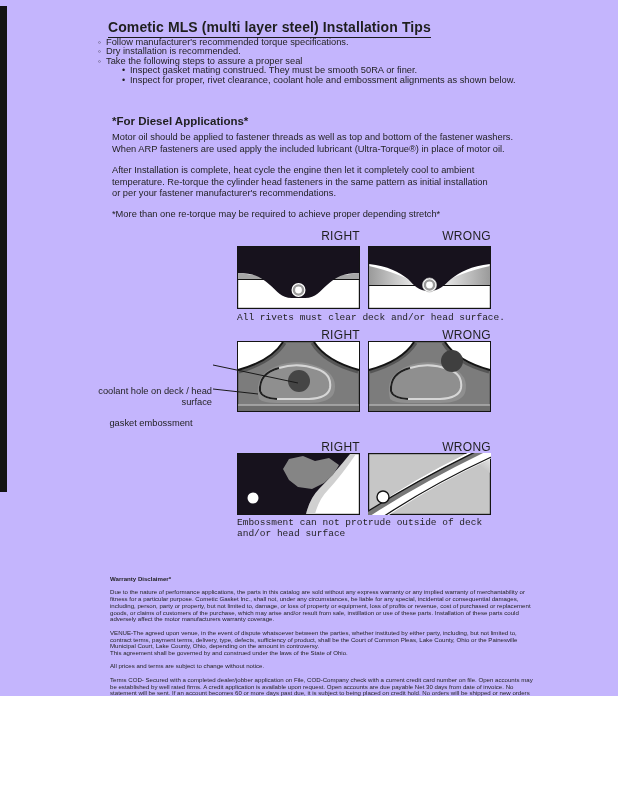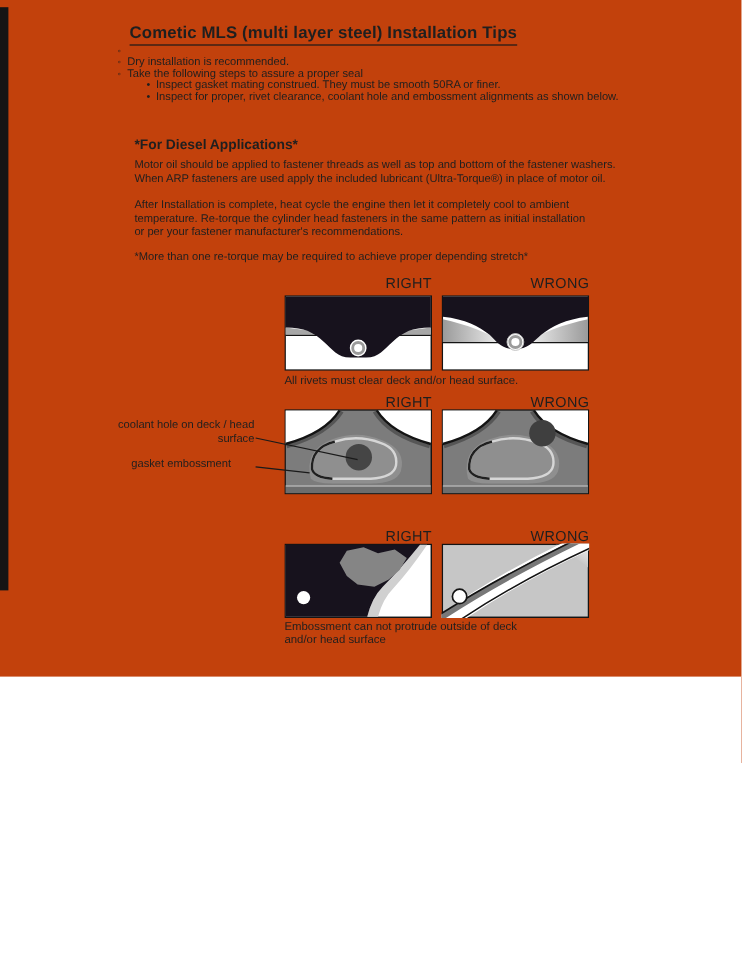--- a/index.html
+++ b/index.html
@@ -1,50 +1,51 @@
 <!DOCTYPE html>
 <html><head>
 <meta charset="utf-8">
 <style>
   html,body{margin:0;padding:0;background:#fff;}
-  .page{position:relative;width:618px;height:564px;background:#c2410c;overflow:hidden;
+  .page{position:relative;width:618px;height:696px;background:#c4b5fd;overflow:hidden;
         font-family:"Liberation Sans",sans-serif;color:#1f1f1f;}
   .edge-bar{position:absolute;left:0;top:6px;width:7px;height:486px;background:#141414;}
   .title{position:absolute;left:108px;top:19px;font-size:14px;font-weight:bold;
          border-bottom:1.6px solid #1a1a1a;padding-bottom:2px;letter-spacing:.1px;}
   .bullets{position:absolute;left:98px;top:38px;font-size:9.3px;line-height:9.4px;}
   .b-row{display:flex;align-items:baseline;}
   .b-mark{width:8px;font-size:8px;flex:0 0 8px;}
   .sub{margin-left:24px;}
   .sub .b-mark{font-size:9px;}
   .diesel-h{position:absolute;left:112px;top:115px;font-size:11.5px;font-weight:bold;}
   .para{position:absolute;left:112px;font-size:9.3px;line-height:11.7px;white-space:pre-line;}
   .p1{top:132px;} .p2{top:165px;} .note{top:209px;}
   .dlabel{position:absolute;font-size:12px;letter-spacing:.3px;width:123px;text-align:right;}
   .dbox{position:absolute;}
-  .cap{position:absolute;font-size:9.5px;line-height:11px;white-space:pre-line;}
-  .callout{position:absolute;font-size:9.3px;line-height:10.6px;text-align:right;width:122px;left:90px;}
+  .cap{position:absolute;font-size:9.5px;line-height:11px;white-space:pre-line;font-family:Liberation Mono, monospace;}
+  .callout{position:absolute;font-size:9.3px;line-height:10.6px;text-align:right;width:122px;left:90px;margin-top:37px;}
   .legal{position:absolute;left:110px;top:576px;width:436px;font-size:6.1px;line-height:6.8px;}
   .legal .lp{white-space:pre-line;margin:0 0 6.5px 0;}
   .legal .lh{font-weight:bold;margin:0 0 6.5px 0;}
   .footer-code{position:absolute;left:376px;top:757px;font-size:17px;letter-spacing:.2px;}
   svg{display:block;}
 </style>
 </head>
 <body>
 
 <div class="page">
 
   <div class="edge-bar"></div>
 
   <div class="title">Cometic MLS (multi layer steel) Installation Tips</div>
 
   <div class="bullets">
     <div class="b-row">
       <span class="b-mark">◦</span>
+      <span>Follow manufacturer's recommended torque specifications.</span>
     </div>
     <div class="b-row">
       <span class="b-mark">◦</span>
       <span>Dry installation is recommended.</span>
     </div>
     <div class="b-row">
       <span class="b-mark">◦</span>
       <span>Take the following steps to assure a proper seal</span>
     </div>
     <div class="b-row sub">

